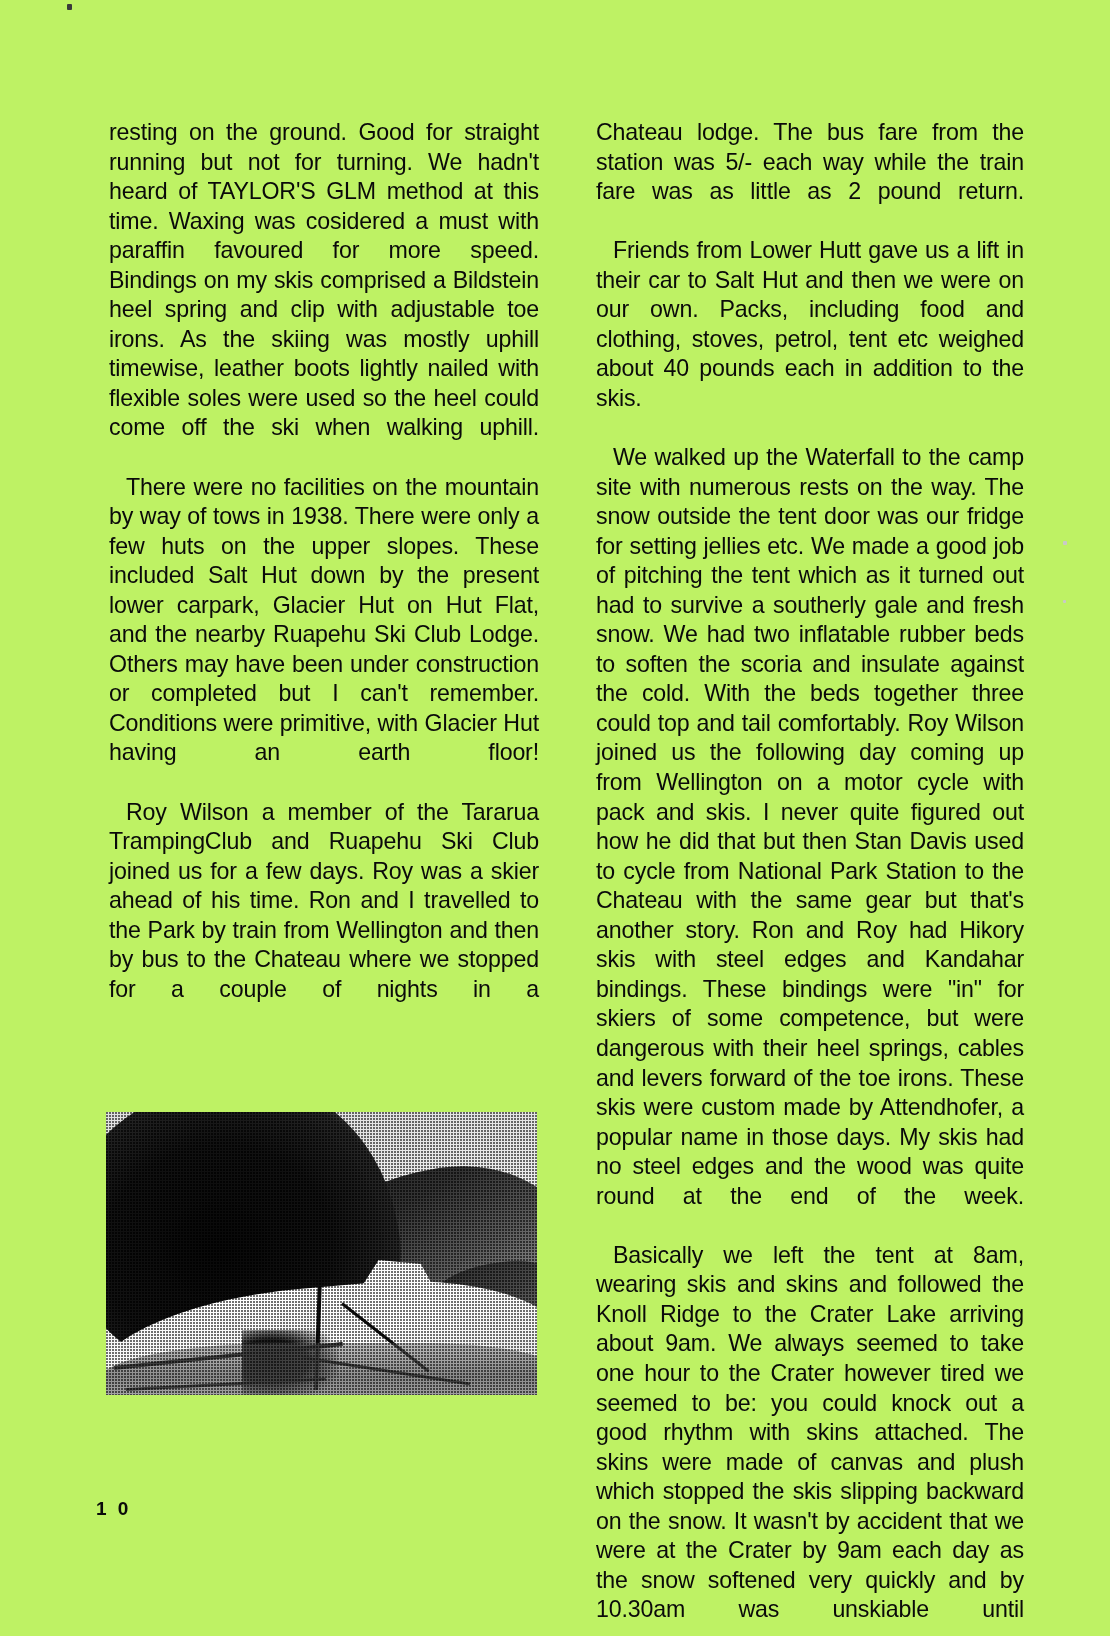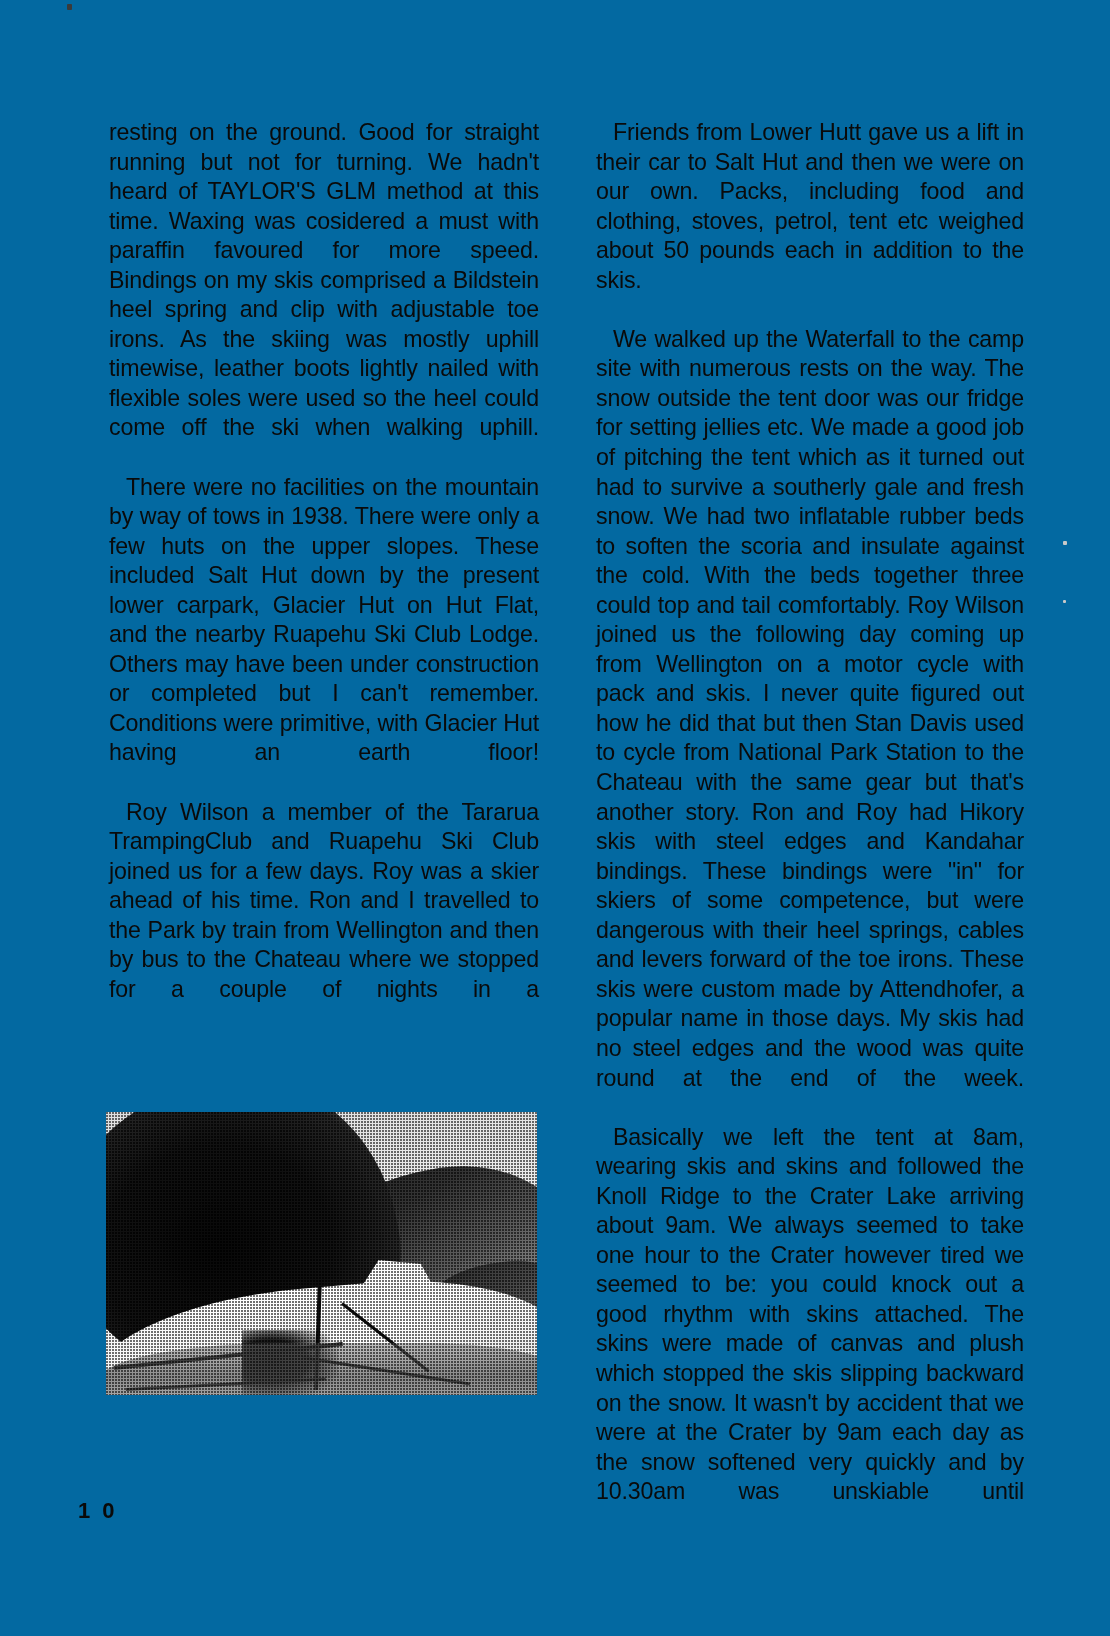--- a/index.html
+++ b/index.html
@@ -13,21 +13,21 @@
     position: relative;
     font-family: "Liberation Sans", sans-serif;
     color: #0a0a0a;
     overflow: hidden;
   }
 
   
   #page {
     position: absolute;
     inset: 0;
-    background: #0369a1;
+    background: #bef264;
   }
 
   
   .speck {
     position: absolute;
     background: #3a3a3a;
     border-radius: 1px;
   }
   .speck.faint { background: #c9c9c9; }
 
@@ -164,23 +164,23 @@
     position: absolute;
     left: -10px; bottom: -14px;
     width: 470px; height: 66px;
     background: linear-gradient(180deg, rgba(120,120,120,0.45) 0%, rgba(90,90,90,0.65) 50%, rgba(130,130,130,0.5) 100%);
     border-radius: 40% 30% 0 0 / 60% 50% 0 0;
   }
 
   
   #page-number {
     position: absolute;
-    left: 78px;
+    left: 96px;
     top: 1498px;
-    font-size: 22px;
+    font-size: 19px;
     font-weight: bold;
     letter-spacing: 3px;
     text-align: right;
   }
 </style>
 </head>
 <body>
 
 <div id="page">
 
@@ -188,21 +188,22 @@
   <div class="speck faint" style="left:1063px; top:541px; width:4px; height:4px;"></div>
   <div class="speck faint" style="left:1063px; top:600px; width:3px; height:3px;"></div>
 
   <div class="column" id="col-left">
     <p class="para noindent">resting on the ground. Good for straight running but not for turning. We hadn't heard of TAYLOR'S GLM method at this time. Waxing was cosidered a must with paraffin favoured for more speed. Bindings on my skis comprised a Bildstein heel spring and clip with adjustable toe irons. As the skiing was mostly uphill timewise, leather boots lightly nailed with flexible soles were used so the heel could come off the ski when walking uphill.</p>
     <p class="para">There were no facilities on the mountain by way of tows in 1938. There were only a few huts on the upper slopes. These included Salt Hut down by the present lower carpark, Glacier Hut on Hut Flat, and the nearby Ruapehu Ski Club Lodge. Others may have been under construction or completed but I can't remember. Conditions were primitive, with Glacier Hut having an earth floor!</p>
     <p class="para">Roy Wilson a member of the Tararua TrampingClub and Ruapehu Ski Club joined us for a few days. Roy was a skier ahead of his time. Ron and I travelled to the Park by train from Wellington and then by bus to the Chateau where we stopped for a couple of nights in a</p>
   </div>
 
   <div class="column" id="col-right">
-    <p class="para">Friends from Lower Hutt gave us a lift in their car to Salt Hut and then we were on our own. Packs, including food and clothing, stoves, petrol, tent etc weighed about 50 pounds each in addition to the skis.</p>
+    <p class="para noindent">Chateau lodge. The bus fare from the station was 5/- each way while the train fare was as little as 2 pound return.</p>
+    <p class="para">Friends from Lower Hutt gave us a lift in their car to Salt Hut and then we were on our own. Packs, including food and clothing, stoves, petrol, tent etc weighed about 40 pounds each in addition to the skis.</p>
     <p class="para">We walked up the Waterfall to the camp site with numerous rests on the way. The snow outside the tent door was our fridge for setting jellies etc. We made a good job of pitching the tent which as it turned out had to survive a southerly gale and fresh snow. We had two inflatable rubber beds to soften the scoria and insulate against the cold. With the beds together three could top and tail comfortably. Roy Wilson joined us the following day coming up from Wellington on a motor cycle with pack and skis. I never quite figured out how he did that but then Stan Davis used to cycle from National Park Station to the Chateau with the same gear but that's another story. Ron and Roy had Hikory skis with steel edges and Kandahar bindings. These bindings were "in" for skiers of some competence, but were dangerous with their heel springs, cables and levers forward of the toe irons. These skis were custom made by Attendhofer, a popular name in those days. My skis had no steel edges and the wood was quite round at the end of the week.</p>
     <p class="para">Basically we left the tent at 8am, wearing skis and skins and followed the Knoll Ridge to the Crater Lake arriving about 9am. We always seemed to take one hour to the Crater however tired we seemed to be: you could knock out a good rhythm with skins attached. The skins were made of canvas and plush which stopped the skis slipping backward on the snow. It wasn't by accident that we were at the Crater by 9am each day as the snow softened very quickly and by 10.30am was unskiable until</p>
   </div>
 
   <figure id="photo-figure" style="margin:0;">
     <div id="photo">
       <div class="sky"></div>
       <div class="rock-ridge"></div>
       <div class="rock-right"></div>
       <div class="rock-main"></div>

